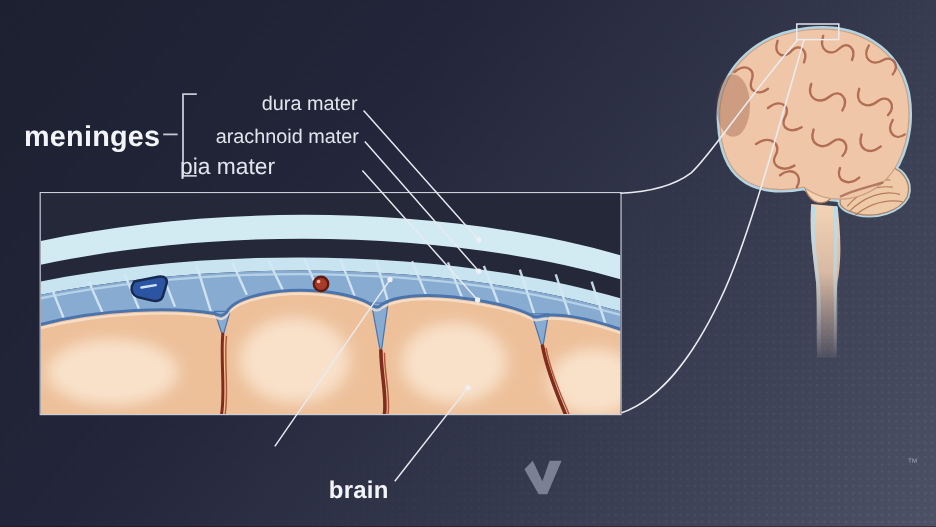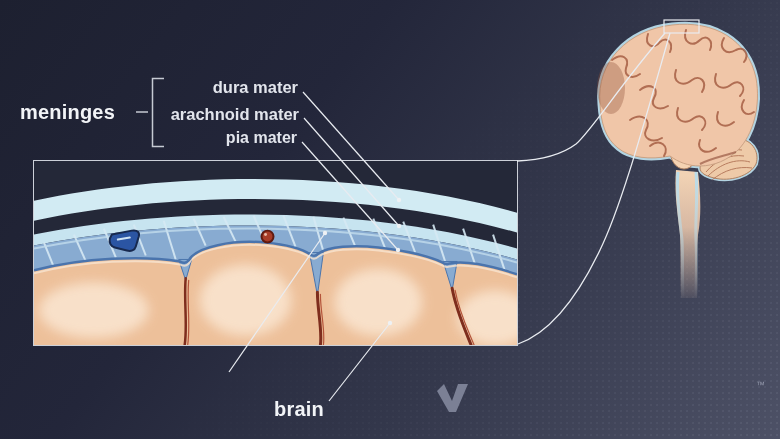--- a/index.html
+++ b/index.html
@@ -8,25 +8,25 @@
     font-family:"Liberation Sans",sans-serif;
     background:linear-gradient(128deg,#1d2030 0%,#23263a 35%,#34384c 65%,#4d5166 100%);
   }
   #texture{
     position:absolute;inset:0;pointer-events:none;
     background-image:radial-gradient(rgba(215,222,240,0.08) 1px,transparent 1.3px);
     background-size:6px 6px;
     -webkit-mask-image:linear-gradient(315deg,rgba(0,0,0,1) 0%,transparent 55%);
     mask-image:linear-gradient(315deg,rgba(0,0,0,1) 0%,transparent 55%);
   }
-  .lbl{position:absolute;color:#f2f4f7;white-space:nowrap;font-weight:bold;}
-  #lbl-meninges{left:20px;top:101px;width:111px;text-align:left;font-size:20px;font-weight:bold;letter-spacing:.2px;}
+  .lbl{position:absolute;color:#f2f4f7;white-space:nowrap;}
+  #lbl-meninges{left:20px;top:101px;width:111px;text-align:left;font-size:24px;font-weight:bold;letter-spacing:.2px;}
   #lbl-dura{left:150px;top:78px;width:148px;text-align:right;font-size:16.5px;color:#e2e5ec;}
   #lbl-arachnoid{left:150px;top:105px;width:149px;text-align:right;font-size:16.5px;color:#e2e5ec;}
-  #lbl-pia{left:150px;top:129px;width:147px;text-align:right;font-size:16px;color:#e2e5ec;}
+  #lbl-pia{left:150px;top:129px;width:147px;text-align:left;font-size:19px;color:#e2e5ec;}
   #lbl-csf{left:36px;top:364px;font-size:20px;font-weight:bold;letter-spacing:.2px;}
   #lbl-brain{left:274px;top:398px;font-size:20px;font-weight:bold;letter-spacing:.2px;}
   #inset{
     position:absolute;left:33px;top:160px;width:483px;height:184px;
     border:1px solid #ccd0d8;box-sizing:content-box;
   }
   #inset svg{display:block;width:100%;height:100%;}
   #overlay{position:absolute;left:0;top:0;width:780px;height:439px;}
   
   #logo-mark{position:absolute;left:437px;top:381px;width:31px;height:31px;}

